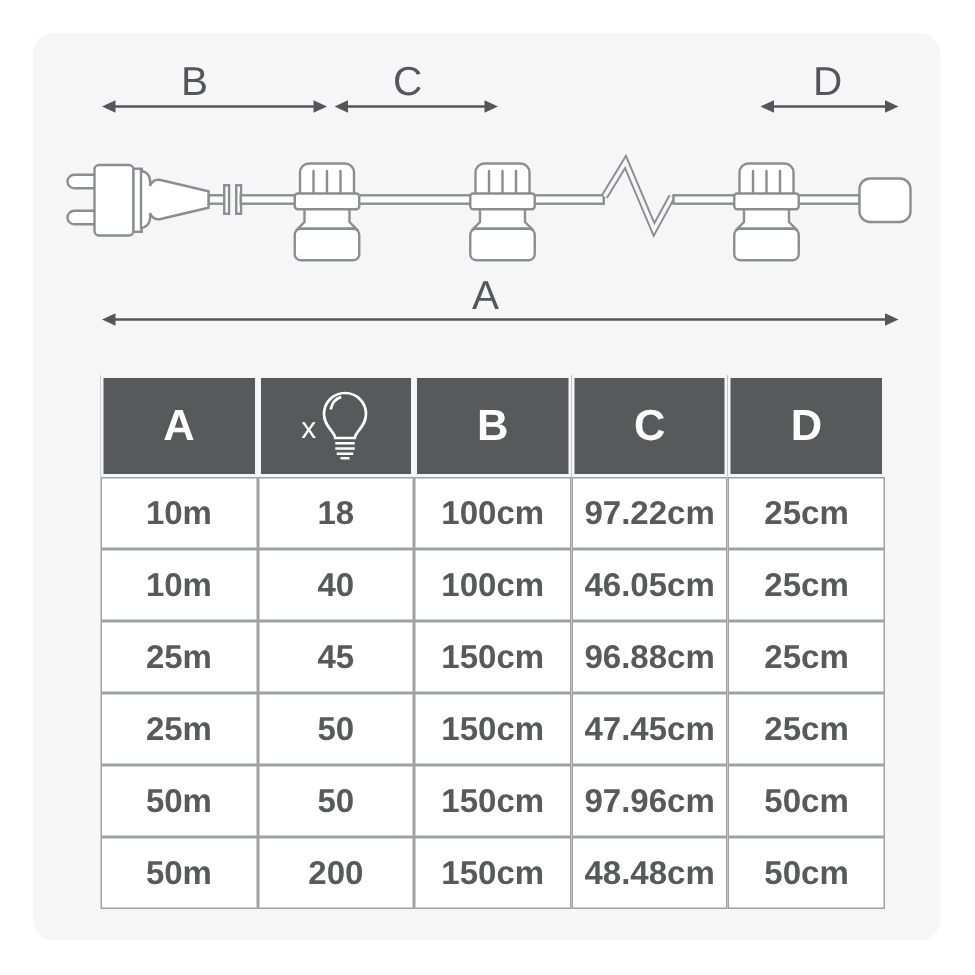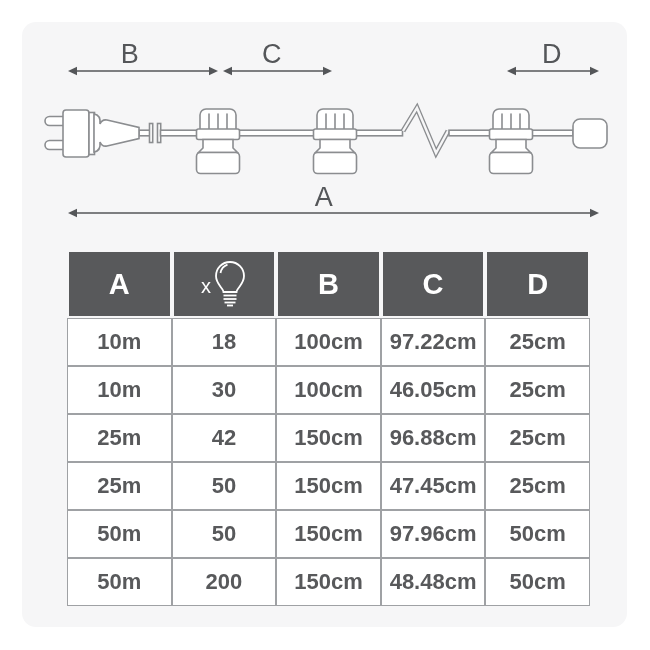--- a/index.html
+++ b/index.html
@@ -153,28 +153,28 @@
   <tbody>
     <tr>
       <td>10m</td>
       <td>18</td>
       <td>100cm</td>
       <td>97.22cm</td>
       <td>25cm</td>
     </tr>
     <tr>
       <td>10m</td>
-      <td>30</td>
+      <td>40</td>
       <td>100cm</td>
       <td>46.05cm</td>
       <td>25cm</td>
     </tr>
     <tr>
       <td>25m</td>
-      <td>42</td>
+      <td>45</td>
       <td>150cm</td>
       <td>96.88cm</td>
       <td>25cm</td>
     </tr>
     <tr>
       <td>25m</td>
       <td>50</td>
       <td>150cm</td>
       <td>47.45cm</td>
       <td>25cm</td>

